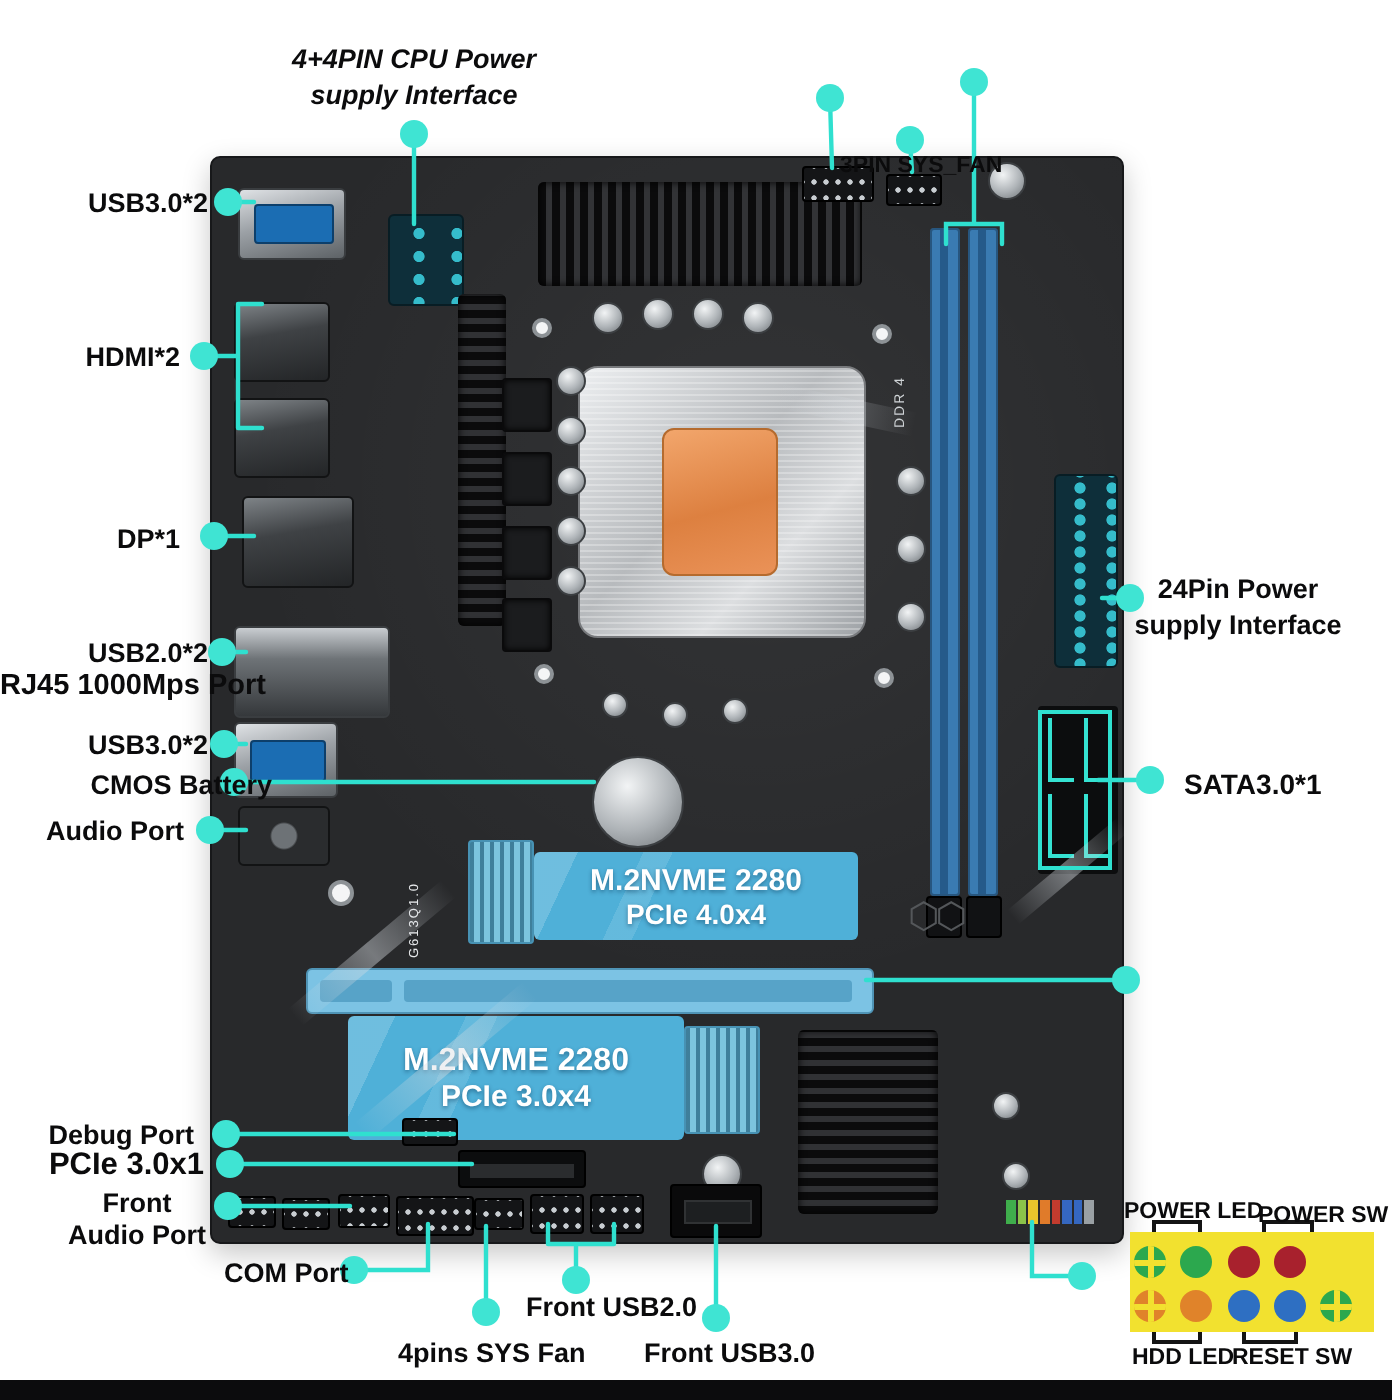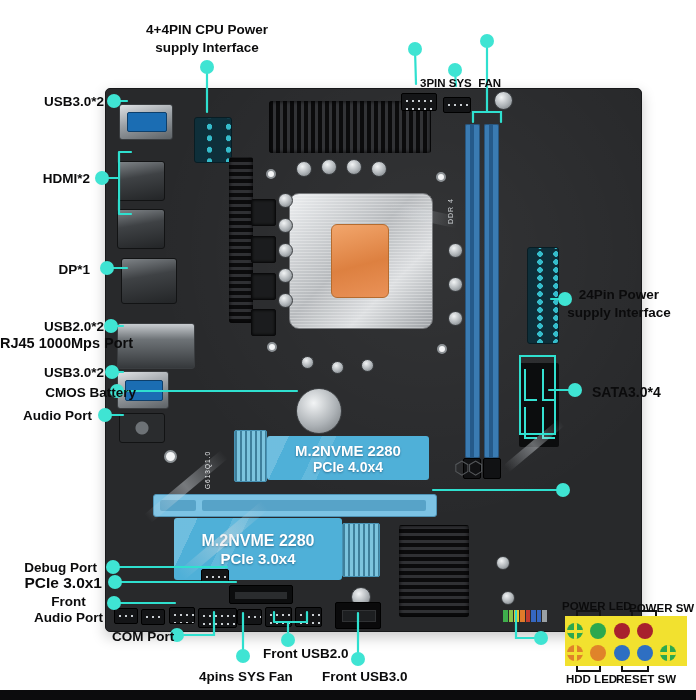--- a/index.html
+++ b/index.html
@@ -4,21 +4,21 @@
 <style>
   html,body{margin:0;padding:0;background:#fff;}
   .scene{position:relative;width:696px;height:700px;background:#ffffff;overflow:hidden;
          font-family:"Liberation Sans",sans-serif;}
   .cmp{position:absolute;box-sizing:border-box;}
   .lbl{position:absolute;font-weight:bold;color:#0b0b0c;font-size:13.5px;line-height:1.35;
        white-space:pre-line;z-index:6;}
   .lbl.r{text-align:right;}
   .lbl.c{text-align:center;}
   
-  .board{left:105px;top:88px;width:537px;height:544px;background:#28292b;border:1px solid #17181a;
+  .board{left:105px;top:78px;width:457px;height:544px;background:#28292b;border:1px solid #17181a;
          border-radius:5px;z-index:1;box-shadow:0 5px 14px rgba(0,0,0,.22);
          background-image:radial-gradient(circle at 60% 30%,rgba(255,255,255,.05),transparent 55%);}
   .hs-v{background:repeating-linear-gradient(90deg,#0b0b0c 0 4px,#323336 4px 7px);border-radius:3px;
         box-shadow:inset 0 0 4px #000;}
   .hs-h{background:repeating-linear-gradient(0deg,#0b0b0c 0 4px,#303134 4px 7px);border-radius:3px;
         box-shadow:inset 0 0 4px #000;}
   .port-silver{background:linear-gradient(165deg,#dfe2e5,#9ca1a6 45%,#5d6266);border:1px solid #3a3d40;border-radius:3px;}
   .usb-blue{position:absolute;left:14%;top:22%;width:72%;height:52%;background:#1b6db3;border:1px solid #0d3f6b;border-radius:2px;}
   .port-dark{background:linear-gradient(170deg,#7e8387,#3f4245 40%,#232527);border:1px solid #121314;border-radius:3px;}
   .pinconn{background:#0e2f3a;border:1px solid #081d24;border-radius:3px;
@@ -227,21 +227,21 @@
       <circle cx="541" cy="638" r="7"></circle>
     </g>
     <g stroke="#141414" stroke-width="2" fill="none">
       <path d="M577,616 L577,611 L600,611 L600,616"></path>
       <path d="M632,616 L632,611 L656,611 L656,616"></path>
       <path d="M577,666 L577,671 L600,671 L600,666"></path>
       <path d="M622,666 L622,671 L648,671 L648,666"></path>
     </g>
   </svg>
 
-  <div class="lbl c" style="left:142px;top:21px;width:130px;">4+4PIN CPU Power
+  <div class="lbl c" style="left:142px;top:21px;width:130px;font-style:italic;">4+4PIN CPU Power
 supply Interface</div>
   <div class="lbl" style="left:420px;top:52px;font-size:11.5px;margin-top:24px;">3PIN SYS_FAN</div>
 
   <div class="lbl r" style="right:592px;top:93px;">USB3.0*2</div>
   <div class="lbl r" style="right:606px;top:170px;">HDMI*2</div>
   <div class="lbl r" style="right:606px;top:261px;">DP*1</div>
   <div class="lbl r" style="right:592px;top:318px;">USB2.0*2</div>
   <div class="lbl r" style="right:563px;top:334px;font-size:14.5px;">RJ45 1000Mps Port</div>
   <div class="lbl r" style="right:592px;top:364px;">USB3.0*2</div>
   <div class="lbl r" style="right:560px;top:384px;">CMOS Battery</div>
@@ -251,21 +251,21 @@
   <div class="lbl r" style="right:594px;top:573px;font-size:15.5px;">PCIe 3.0x1</div>
   <div class="lbl c" style="right:593px;top:594px;line-height:1.15;">Front
 Audio Port</div>
   <div class="lbl" style="left:112px;top:628px;">COM Port</div>
   <div class="lbl" style="left:199px;top:668px;">4pins SYS Fan</div>
   <div class="lbl" style="left:263px;top:645px;">Front USB2.0</div>
   <div class="lbl" style="left:322px;top:668px;">Front USB3.0</div>
 
   <div class="lbl c" style="left:566px;top:286px;width:106px;">24Pin Power
 supply Interface</div>
-  <div class="lbl" style="left:592px;top:383px;font-size:14px;">SATA3.0*4</div>
+  <div class="lbl" style="left:592px;top:383px;font-size:14px;">SATA3.0*1</div>
 
   <div class="lbl" style="left:562px;top:599px;font-size:11.5px;">POWER LED</div>
   <div class="lbl" style="left:629px;top:601px;font-size:11.5px;">POWER SW</div>
   <div class="cmp legend-box">
     <div class="qdot" style="left: 2px; top: 7px; background-color: rgb(44, 168, 78);">
         <i class="qh"></i>
         <i class="qv"></i>
       </div>
     <div class="ldot" style="left: 25px; top: 7px; background-color: rgb(44, 168, 78);"></div>
     <div class="ldot" style="left: 49px; top: 7px; background-color: rgb(168, 33, 45);"></div>

